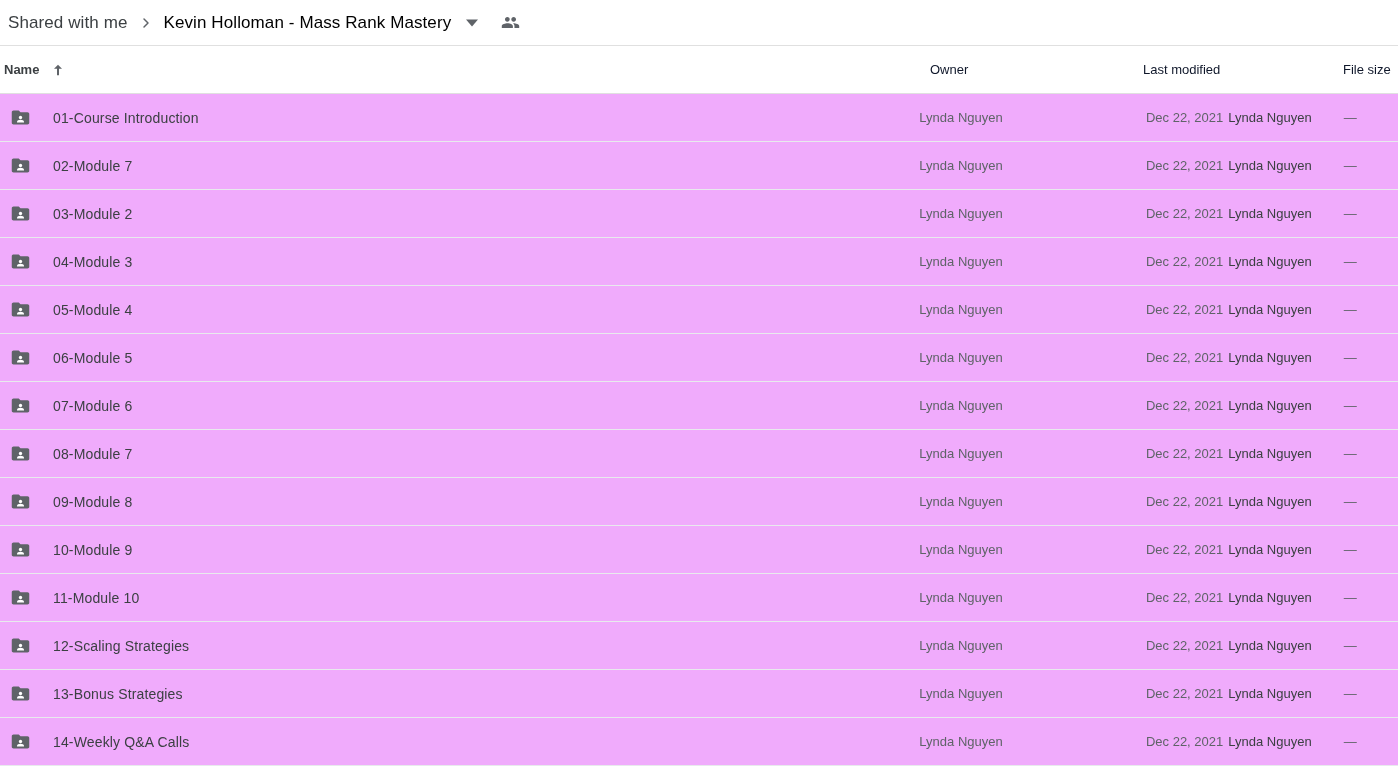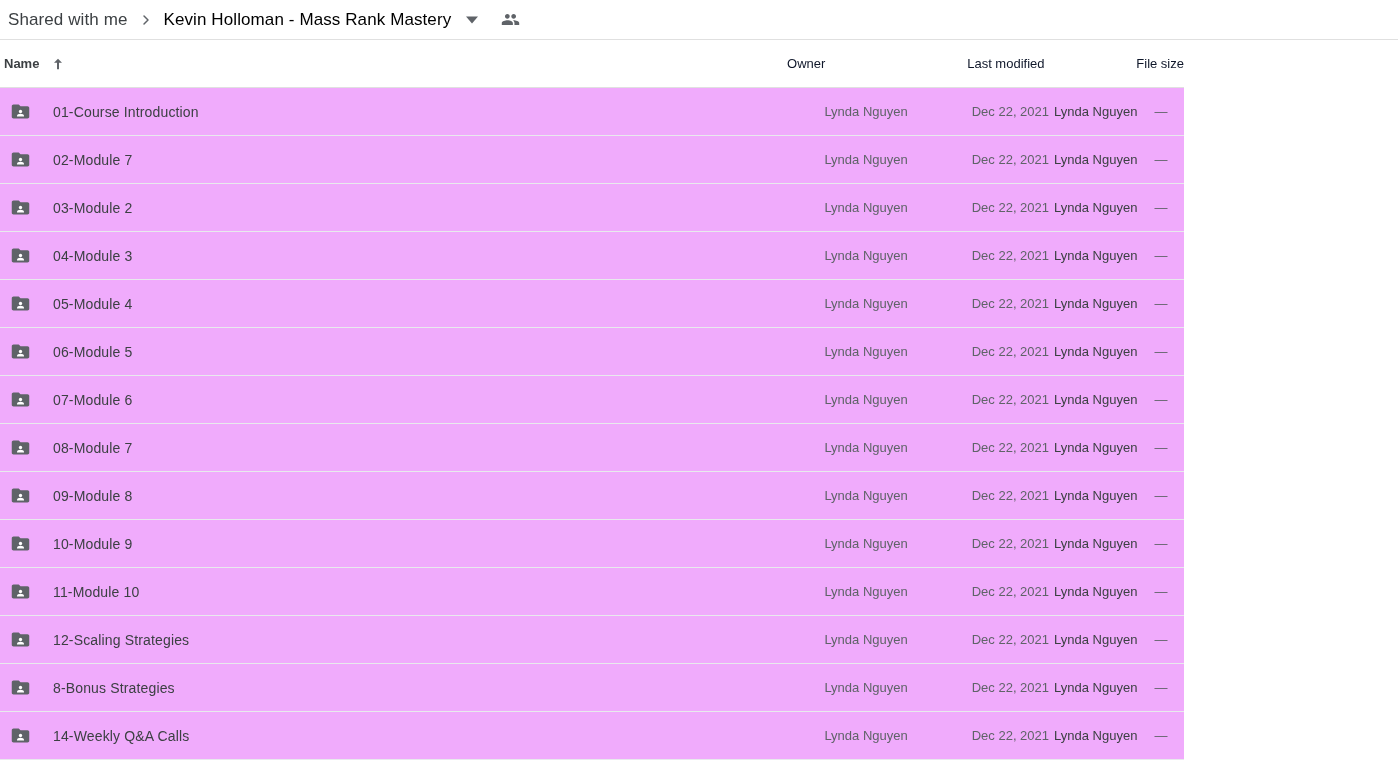--- a/index.html
+++ b/index.html
@@ -8,21 +8,21 @@
     margin: 0; padding: 0;
     width: 1398px; height: 766px;
     background: #ffffff;
     font-family: "Liberation Sans", sans-serif;
     -webkit-font-smoothing: antialiased;
     overflow: hidden;
   }
 
   
   .breadcrumb-bar {
-    height: 40px;
+    height: 46px;
     display: flex;
     align-items: center;
     padding: 0 0 0 2px;
     background: #ffffff;
     border-bottom: 1px solid #e0e0e0;
   }
   .crumb {
     font-size: 17px;
     color: #3c4043;
     letter-spacing: .1px;
@@ -48,21 +48,21 @@
   }
   .caret-btn svg { width: 12px; height: 12px; fill: #5f6368; display:block; }
   .people-btn {
     width: 30px; height: 30px;
     display: inline-flex; align-items: center; justify-content: center;
     margin-left: 10px; cursor: pointer; border-radius: 50%;
   }
   .people-btn svg { width: 19px; height: 19px; fill: #5f6368; display:block; }
 
   
-  .file-table { width: 1184px; text-align: center; }
+  .file-table { width: 1398px; }
 
   .table-head {
     height: 48px;
     display: flex;
     align-items: center;
     border-bottom: 1px solid #e0e0e0;
     background: #ffffff;
   }
   .th {
     font-size: 13px;
@@ -407,21 +407,21 @@
 
   <div class="row">
     <div class="cell-name">
       <span class="folder-icon">
         <svg viewBox="0 0 24 24" aria-hidden="true">
           <path d="M10 4H4c-1.1 0-1.99.9-1.99 2L2 18c0 1.1.9 2 2 2h16c1.1 0 2-.9 2-2V8c0-1.1-.9-2-2-2h-8l-2-2z"></path>
           <circle cx="12" cy="12" r="1.9" fill="#ffffff"></circle>
           <path d="M12 14.6c-2.2 0-4 1.1-4 2.4v.6h8v-.6c0-1.3-1.8-2.4-4-2.4z" fill="#ffffff"></path>
         </svg>
       </span>
-      <span class="name-text">8-Bonus Strategies</span>
+      <span class="name-text">13-Bonus Strategies</span>
     </div>
     <div class="cell-owner">Lynda Nguyen</div>
     <div class="cell-modified">
       <span class="mod-date">Dec 22, 2021</span><span class="mod-user">Lynda Nguyen</span>
     </div>
     <div class="cell-size">—</div>
   </div>
 
   <div class="row">
     <div class="cell-name">

